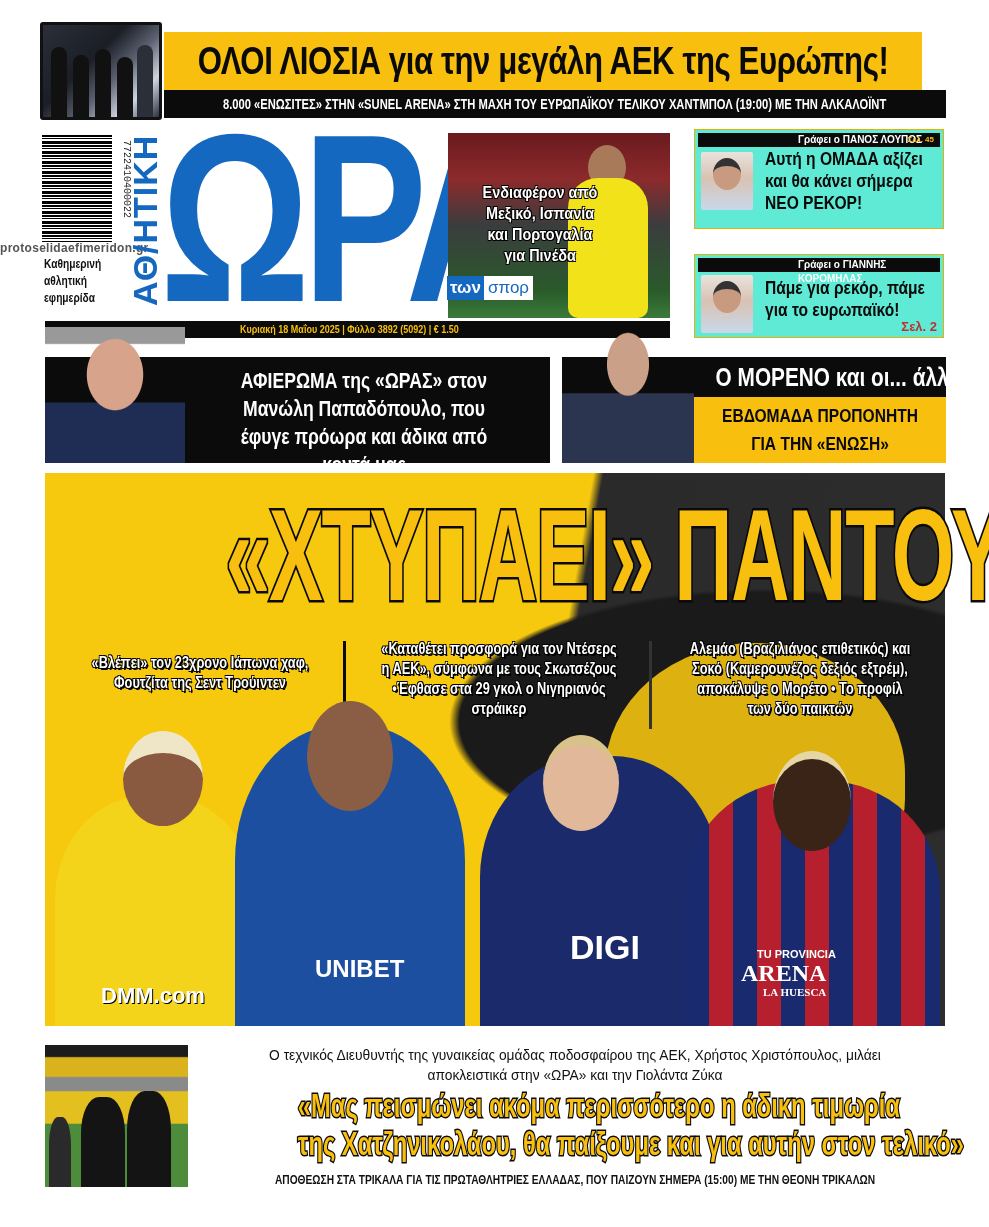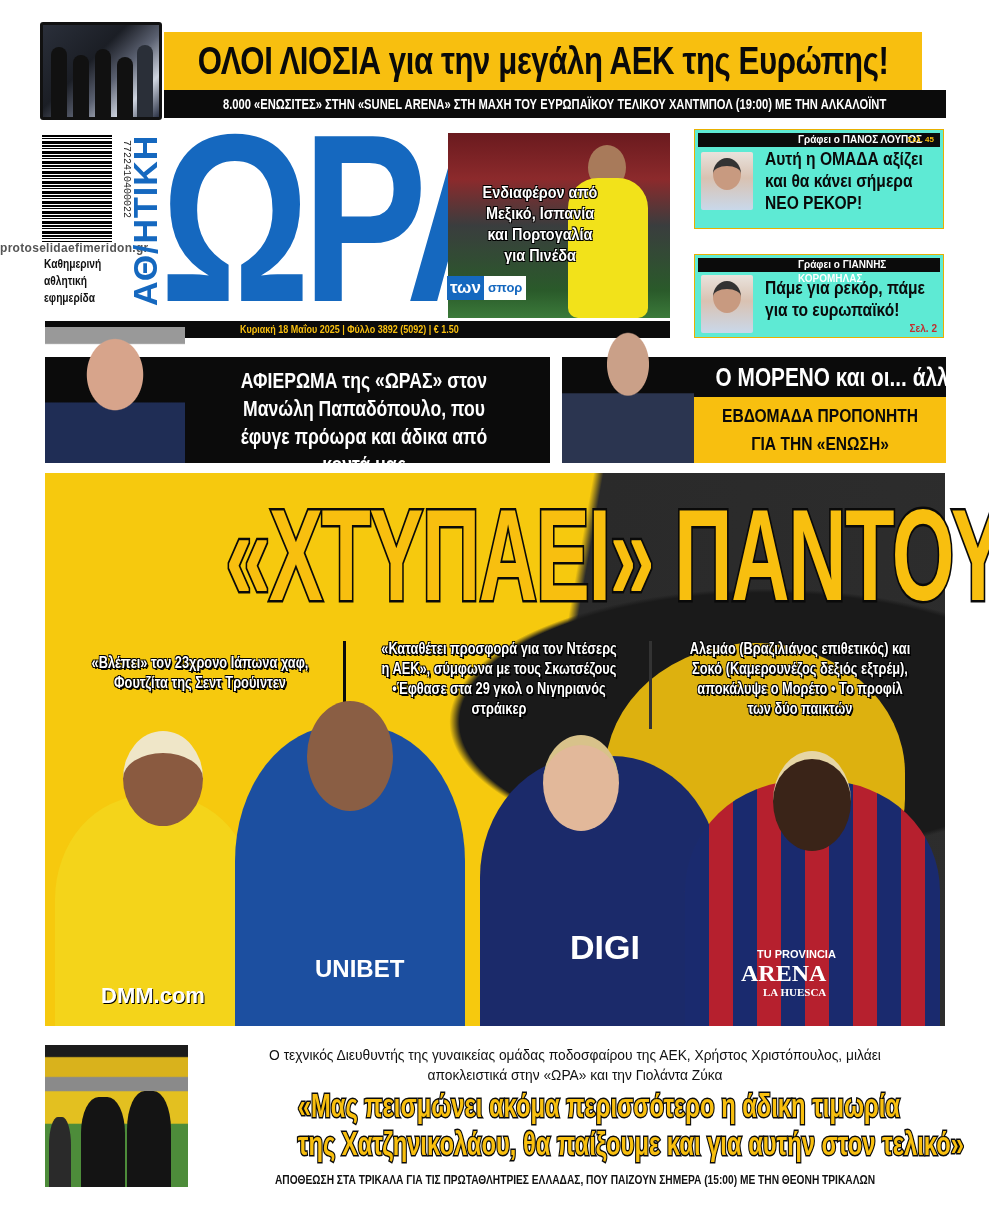--- a/index.html
+++ b/index.html
@@ -59,21 +59,21 @@
     #masthead-logo {
       left: 160px; top: 118px; width: 330px; height: 200px;
       font-family: "Liberation Sans", sans-serif; font-weight: bold;
       font-size: 240px; color: #1568bf; line-height: 200px; letter-spacing: -10px;
       transform: scaleX(0.78); transform-origin: left center; white-space: nowrap;
     }
     #ton-spor {
       left: 447px; top: 274px; height: 28px; display: flex; align-items: center;
     }
     #ton-spor .a { background: #1568bf; color: #fff; font-weight: bold; font-size: 17px; padding: 0 3px; line-height: 24px; }
-    #ton-spor .b { background: #fff; color: #1568bf; font-weight: bold; font-size: 13px; padding: 0 4px; line-height: 24px; }
+    #ton-spor .b { background: #fff; color: #1568bf; font-weight: normal; font-size: 17px; padding: 0 4px; line-height: 24px; }
 
     
     #pineda-photo {
       left: 448px; top: 133px; width: 222px; height: 185px; overflow: hidden;
       background: linear-gradient(180deg, #6a1a1e 0%, #8c2a2c 25%, #3a3d3e 50%, #2a5a2a 85%, #3b7a3a 100%);
     }
     #pineda-photo .body {
       position: absolute; left: 120px; top: 45px; width: 80px; height: 140px;
       background: #f2e21a; border-radius: 30px 30px 10px 10px;
     }
@@ -102,21 +102,21 @@
     .col-page { position: absolute; right: 6px; color: #f8bf0f; font-size: 8px; }
     .col-photo {
       position: absolute; left: 6px; width: 52px; height: 58px;
       background: linear-gradient(180deg, #e9e3dd 0%, #d9c2b2 45%, #c9d8ea 100%); border-radius: 2px;
     }
     .col-photo .hd { position: absolute; left: 12px; top: 6px; width: 28px; height: 32px; background: #c89a80; border-radius: 50%; border-top: 8px solid #333; }
     .col-title {
       position: absolute; left: 70px; top: 18px; color: #0a0a0a; font-weight: bold; font-size: 19px; line-height: 22px;
       transform: scaleX(0.82); transform-origin: left top; white-space: nowrap;
     }
-    .col-ref { position: absolute; right: 6px; bottom: 3px; font-size: 10px; font-weight: bold; color: #c03030; }
+    .col-ref { position: absolute; right: 6px; bottom: 3px; font-size: 13px; font-weight: bold; color: #c03030; }
 
     
     #afieroma {
       left: 45px; top: 357px; width: 505px; height: 106px; background: #0b0b0b;
     }
     #manolis-photo {
       left: 45px; top: 327px; width: 140px; height: 136px;
       background: radial-gradient(ellipse at 50% 35%, #d7a48b 0 28%, transparent 29%), linear-gradient(180deg, #999 0 12%, transparent 13%), linear-gradient(180deg, transparent 55%, #1f2d55 56%);
     }
     #afieroma-text {

